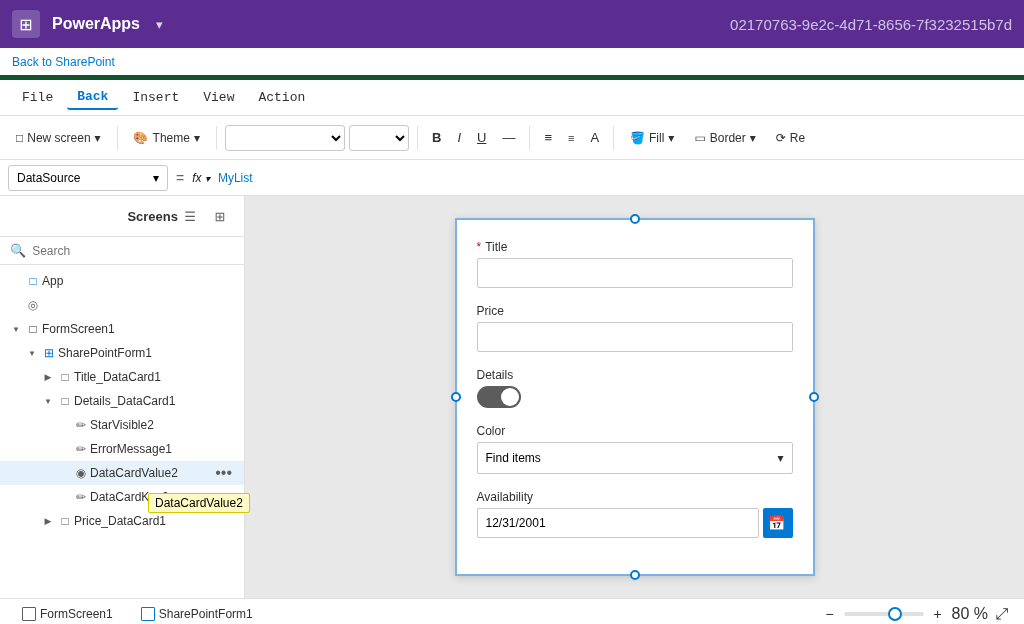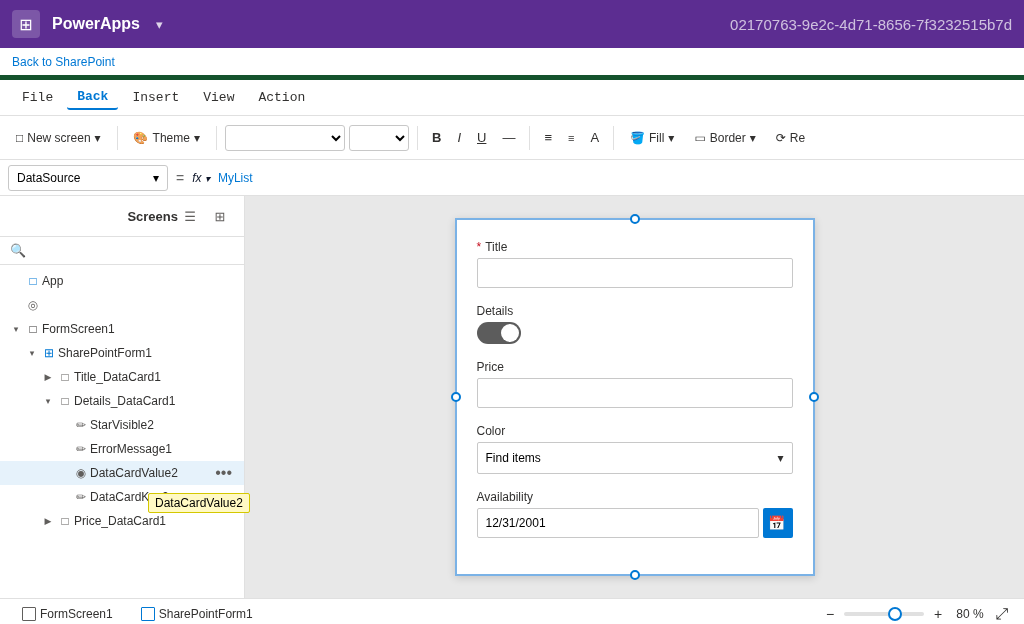--- a/index.html
+++ b/index.html
@@ -279,21 +279,21 @@
     }
     .zoom-slider {
       width: 80px; height: 4px; background: #e0e0e0; border-radius: 2px;
       position: relative;
     }
     .zoom-thumb {
       position: absolute; top: -5px; left: 55%;
       width: 14px; height: 14px; background: white;
       border: 2px solid #0078d4; border-radius: 50%; cursor: pointer;
     }
-    .zoom-value { font-size: 12px; min-width: 36px; text-align: center; }
+    .zoom-value { font-size: 16px; min-width: 36px; text-align: left; }
   </style>
 </head>
 <body>
 
 <div class="title-bar">
   <div class="title-bar-apps-icon">⊞</div>
   <span class="title-bar-title">PowerApps</span>
   <span class="title-bar-chevron">▾</span>
   <span class="title-bar-id">02170763-9e2c-4d71-8656-7f3232515b7d</span>
 </div>
@@ -373,20 +373,21 @@
   <div class="sidebar">
     <div class="sidebar-header">
       <span class="sidebar-title">Screens</span>
       <div class="sidebar-icons">
         <button class="sidebar-icon-btn">☰</button>
         <button class="sidebar-icon-btn">⊞</button>
       </div>
     </div>
     <div class="sidebar-search">
       <span class="sidebar-search-icon">🔍</span>
+      <input class="sidebar-search-input" placeholder="Search" style="">
     </div>
     <div class="sidebar-tree">
 
       <div class="tree-item" style="padding-left:8px">
         <span class="tree-expand"></span>
         <span class="tree-icon" style="color:#0078d4">□</span>
         <span class="tree-label">App</span>
       </div>
 
       <div class="tree-item" style="padding-left:8px">
@@ -469,31 +470,31 @@
 
         <div class="form-field">
           <div class="form-label">
             <span class="form-required">*</span>
             <span>Title</span>
           </div>
           <input class="form-input" type="text" value="" style="">
         </div>
 
         <div class="form-field">
+          <div class="form-label">Price</div>
+          <input class="form-input" type="text" value="" style="">
+        </div>
+
+        <div class="form-field">
           <div class="form-label">Details</div>
           <div class="toggle-container">
             <div class="toggle">
               <div class="toggle-knob"></div>
             </div>
           </div>
-        </div>
-
-        <div class="form-field">
-          <div class="form-label">Price</div>
-          <input class="form-input" type="text" value="" style="">
         </div>
 
         <div class="form-field">
           <div class="form-label">Color</div>
           <div class="form-dropdown">
             <span>Find items</span>
             <span class="dropdown-chevron">▾</span>
           </div>
         </div>
 

